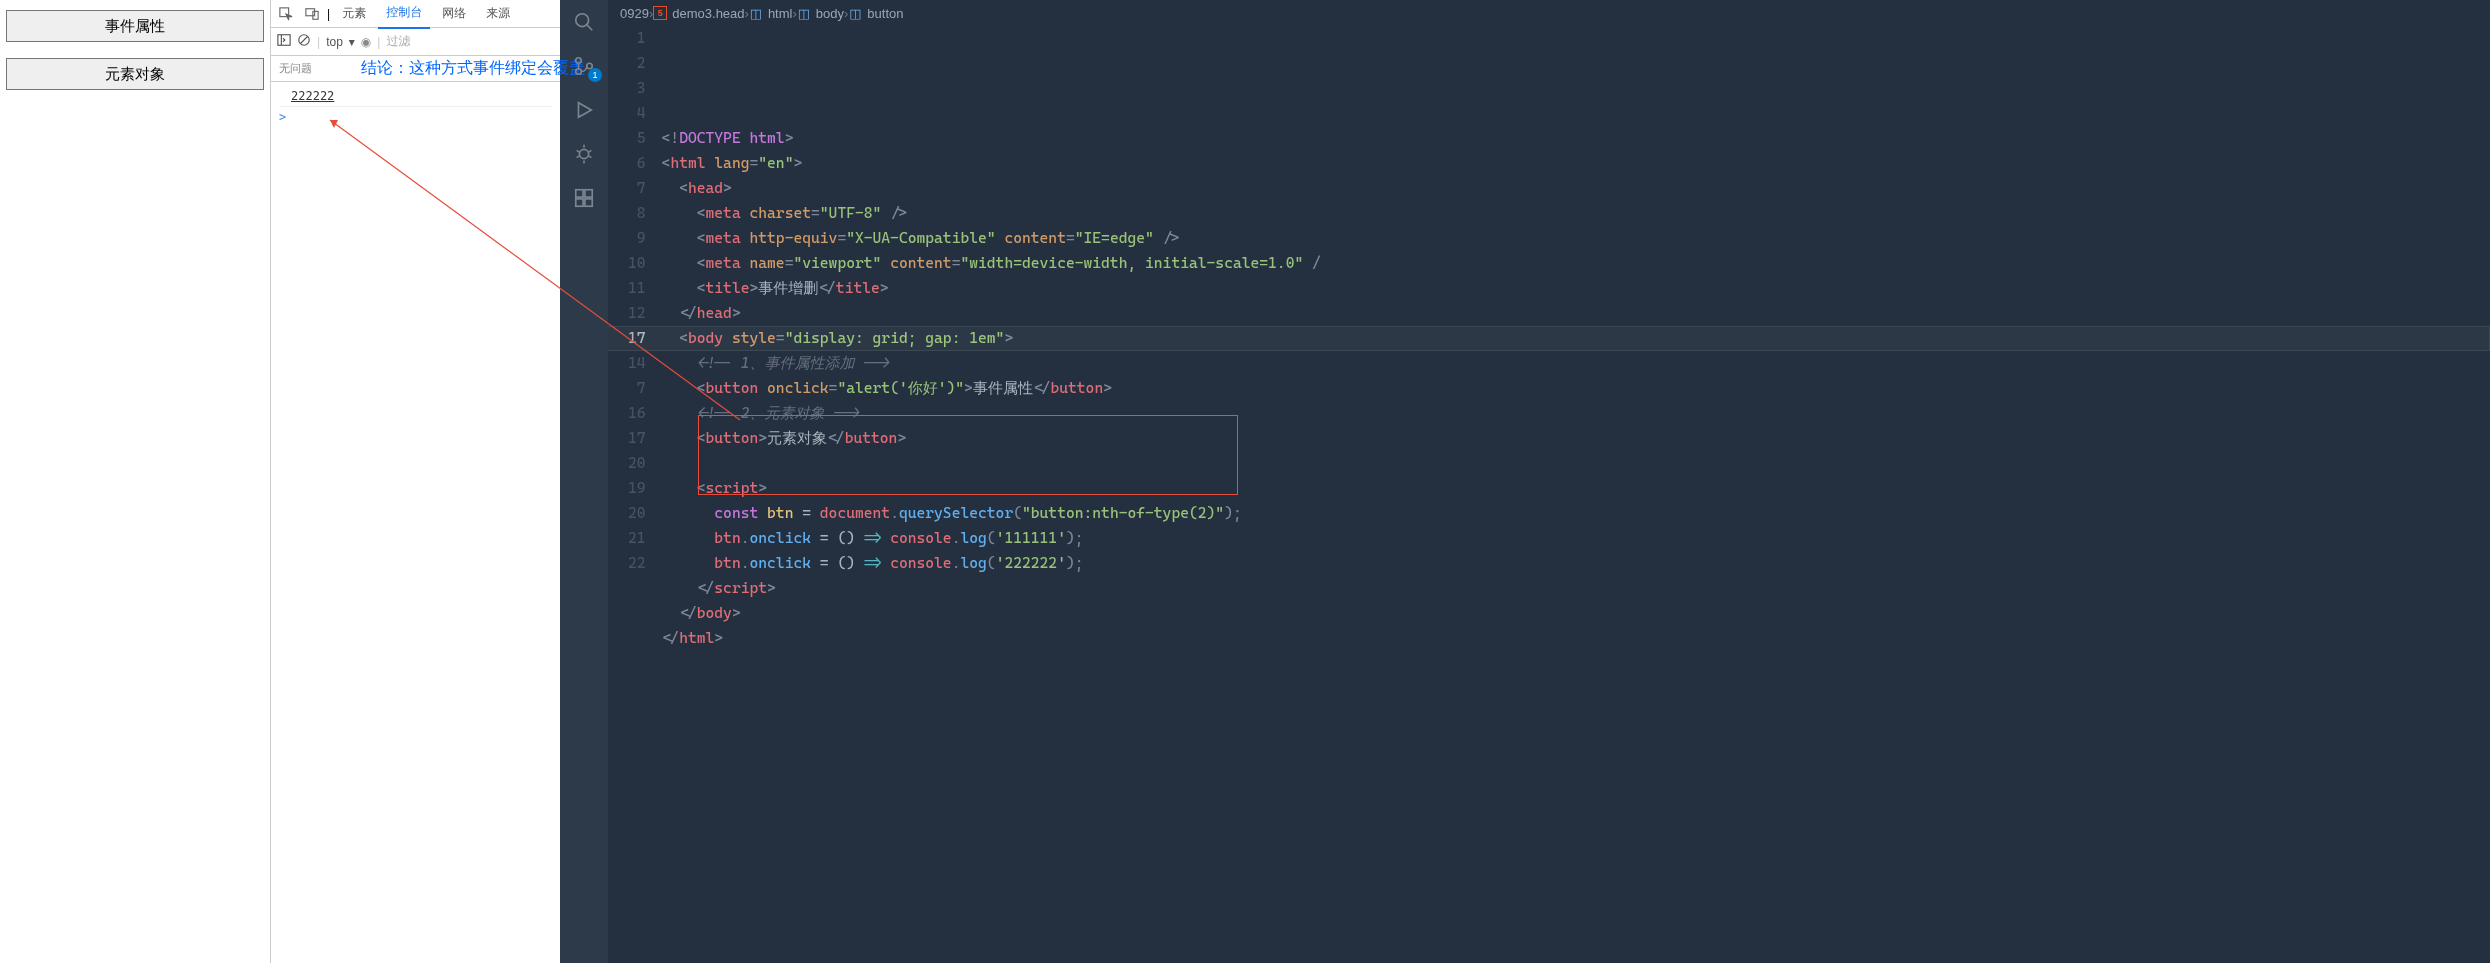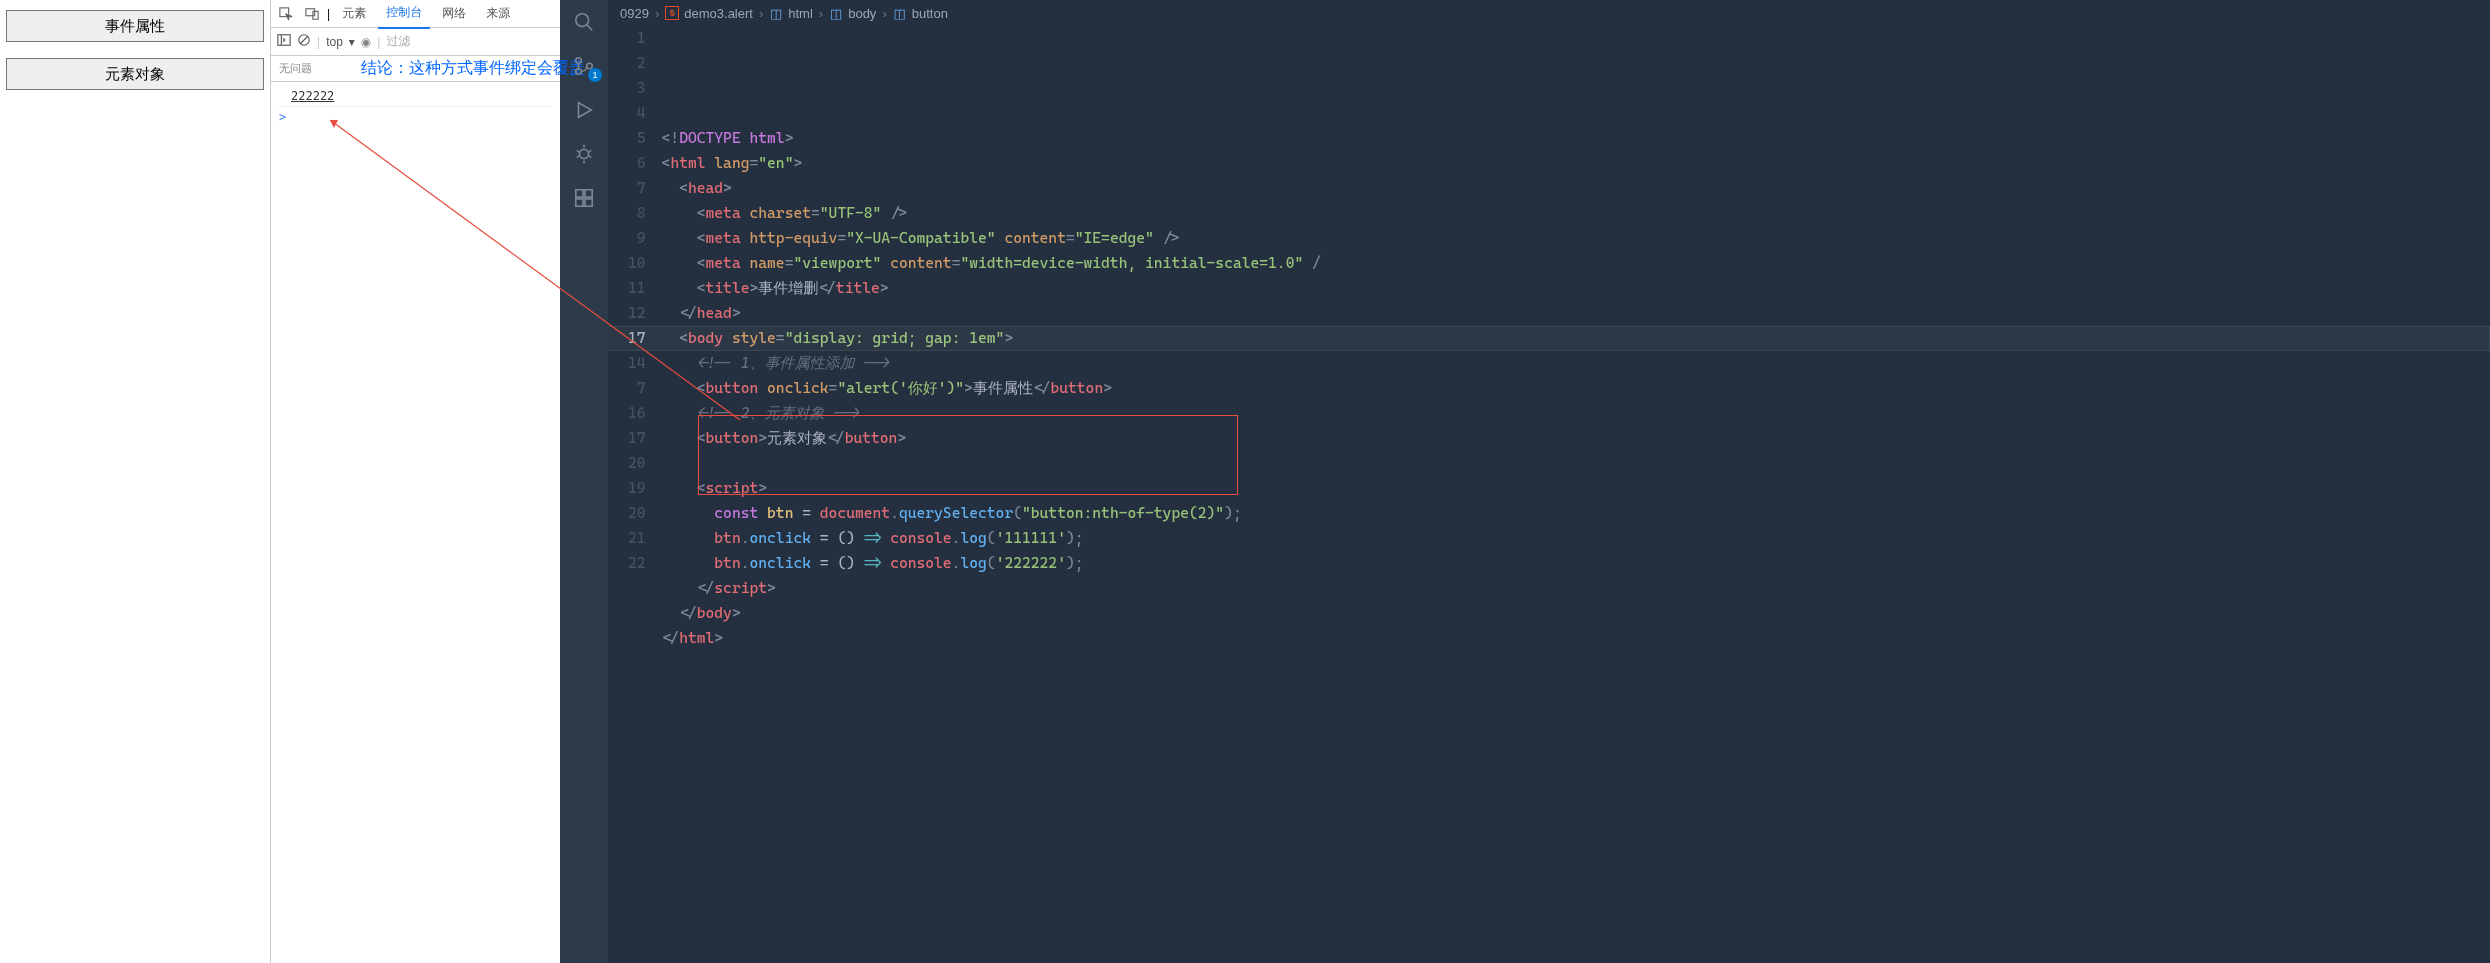--- a/index.html
+++ b/index.html
@@ -160,21 +160,21 @@
       flex: 1;
       display: flex;
       flex-direction: column;
       min-width: 0;
     }
     .breadcrumb {
       height: 26px;
       display: flex;
       align-items: center;
       padding: 0 12px;
-      gap: 6px;
+      gap: 0;
       font-size: 13px;
       color: #9da5b4;
       background: #24303f;
     }
     .breadcrumb .crumb { display: flex; align-items: center; gap: 5px; }
     .breadcrumb .sep { color: #6e7681; }
     .crumb-icon {
       width: 14px;
       height: 14px;
       display: inline-flex;
@@ -340,21 +340,21 @@
           <rect x="13" y="3" width="8" height="8"></rect>
         </svg>
     </div>
   </div>
   <div class="editor-area">
     <div class="breadcrumb">
       <span class="crumb">0929</span>
       <span class="sep">›</span>
       <span class="crumb">
           <span class="crumb-icon icon-html5">5</span>
-          <span>demo3.alert</span>
+          <span>demo3.head</span>
         </span>
       <span class="sep">›</span>
       <span class="crumb">
           <span class="crumb-icon icon-cube">◫</span>
           <span>html</span>
         </span>
       <span class="sep">›</span>
       <span class="crumb">
           <span class="crumb-icon icon-cube">◫</span>
           <span>body</span>

